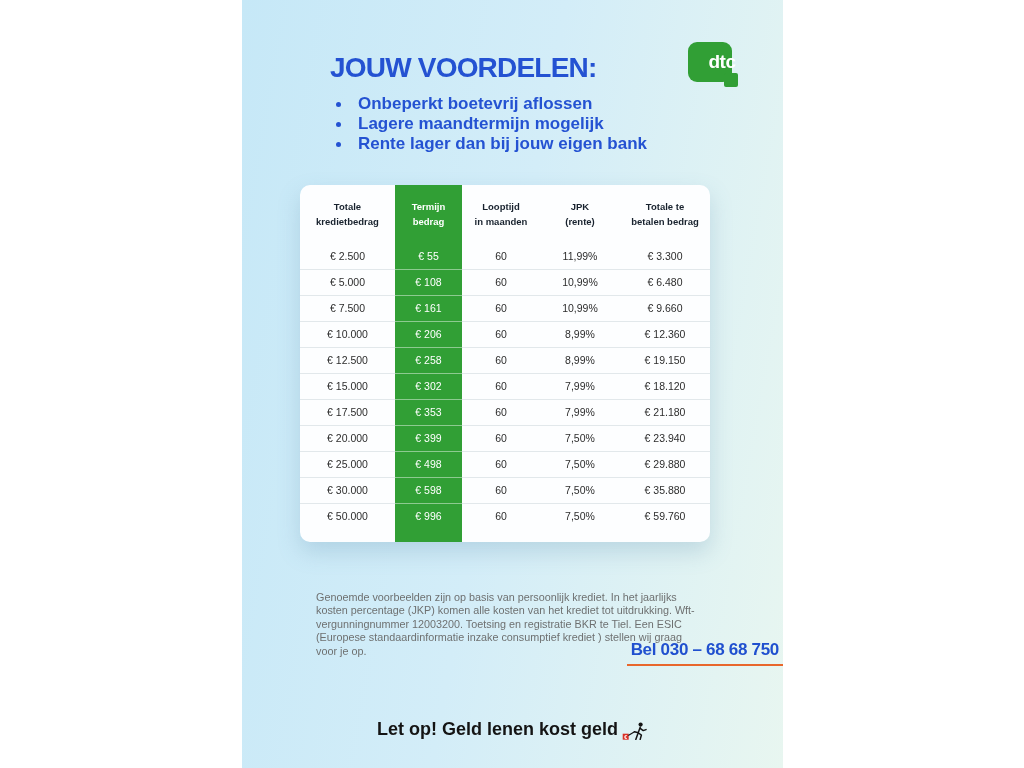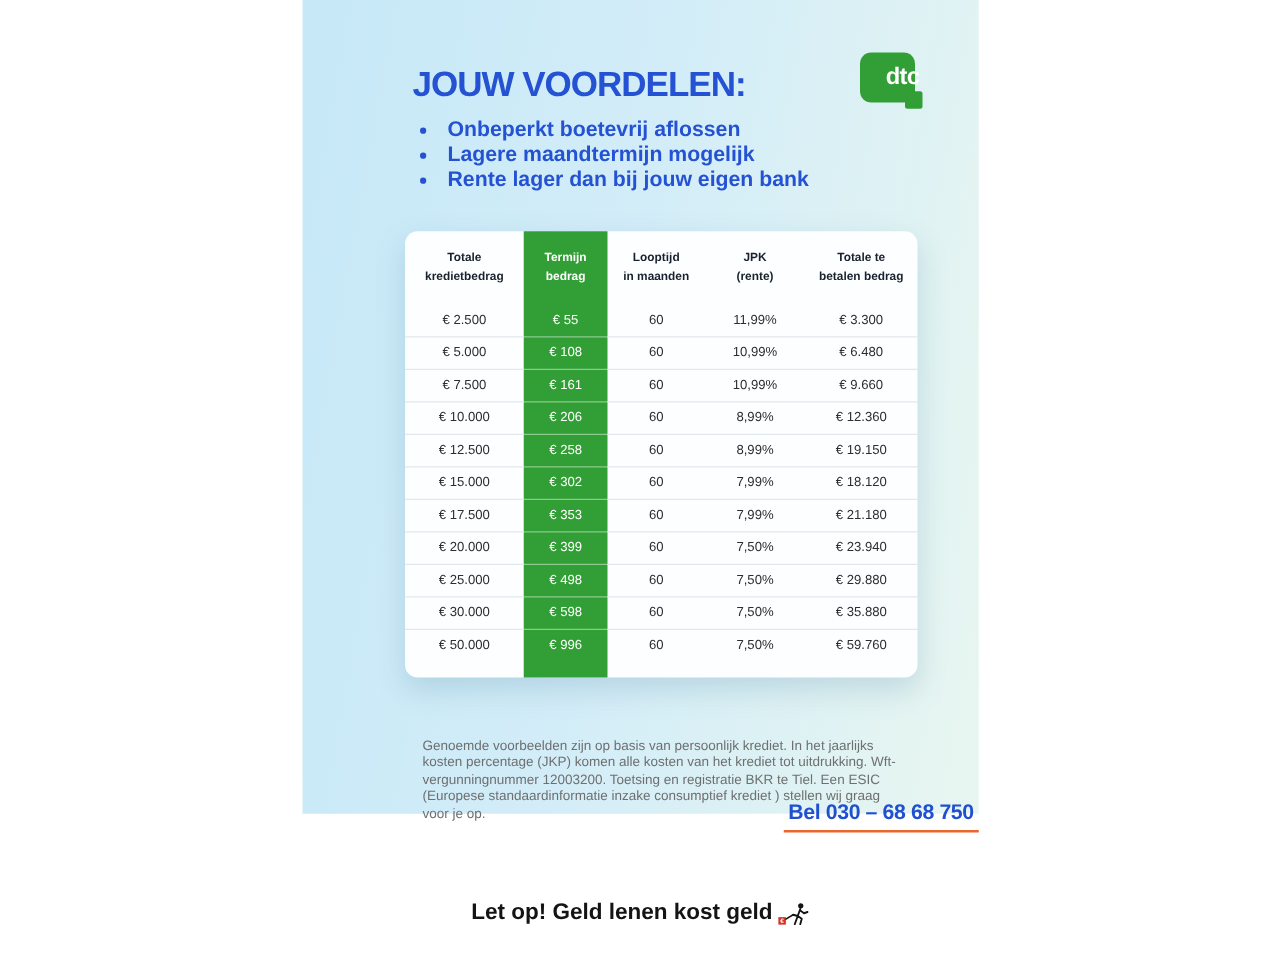--- a/index.html
+++ b/index.html
@@ -1,20 +1,20 @@
 <!DOCTYPE html>
 <html><head>
 <meta charset="utf-8">
 <style>
   * { margin: 0; padding: 0; box-sizing: border-box; }
   html, body { width: 1024px; height: 768px; background: #ffffff; overflow: hidden;
     font-family: "Liberation Sans", sans-serif; }
 
   .panel {
-    position: absolute; left: 242px; top: 0; width: 541px; height: 651px;
+    position: absolute; left: 242px; top: 0; width: 541px; height: 768px;
     background: linear-gradient(100deg, #c6e8f7 0%, #d3edf8 48%, #e8f6f0 100%);
     text-decoration: underline;
   }
 
   
   .title {
     position: absolute; left: 88px; top: 52px;
     font-size: 28px; font-weight: bold; letter-spacing: -0.8px;
     color: #2452d2;
   }
@@ -35,21 +35,21 @@
     display: flex; align-items: center; justify-content: center; padding-left: 24px;
   }
   .logo::after {
     content: ''; position: absolute; right: -6px; bottom: -5px;
     width: 14px; height: 14px; background: #319f35; border-radius: 2px;
   }
   .logo-text { color: #fff; font-size: 19px; font-weight: bold; letter-spacing: -0.5px; position: relative; z-index: 1; }
 
   
   .card {
-    position: absolute; left: 82px; top: 185px; width: 410px; height: 357px;
+    position: absolute; left: 58px; top: 185px; width: 410px; height: 357px;
     background: #fdfeff; border-radius: 10px;
     box-shadow: 0 10px 22px rgba(90, 140, 170, 0.25);
   }
   .green-col {
     position: absolute; left: 95px; top: 0; width: 67px; height: 100%;
     background: #319f35;
   }
   table.rates {
     position: absolute; left: 0; top: 0; width: 410px;
     border-collapse: collapse; table-layout: fixed;
@@ -68,21 +68,21 @@
   table.rates tbody tr:first-child td { border-top: none; }
   table.rates td.green { color: #ffffff; border-top-color: rgba(255,255,255,0.45); }
   table.rates tbody tr:first-child td.green { border-top: none; margin-top: 23px; }
 
   
   .note-heading {
     position: absolute; left: 86px; top: 572px; width: 400px;
     font-size: 12.5px; font-weight: bold; color: #2c9f33;
   }
   .disclaimer {
-    position: absolute; left: 96px; top: 591px; width: 382px;
+    position: absolute; left: 74px; top: 591px; width: 382px;
     font-size: 10.8px; line-height: 13.4px; color: #6e7070;
   }
   .phone-wrap { position: absolute; left: 0; top: 640px; width: 100%; text-align: right; }
   .phone {
     display: inline-block; font-size: 17px; font-weight: bold; letter-spacing: -0.3px;
     color: #2050cf; padding: 0 4px 4px 4px; border-bottom: 2.5px solid #e8672c;
   }
   .warning-wrap {
     position: absolute; left: 0; top: 719px; width: 100%;
     display: flex; align-items: center; justify-content: center; gap: 4px;

